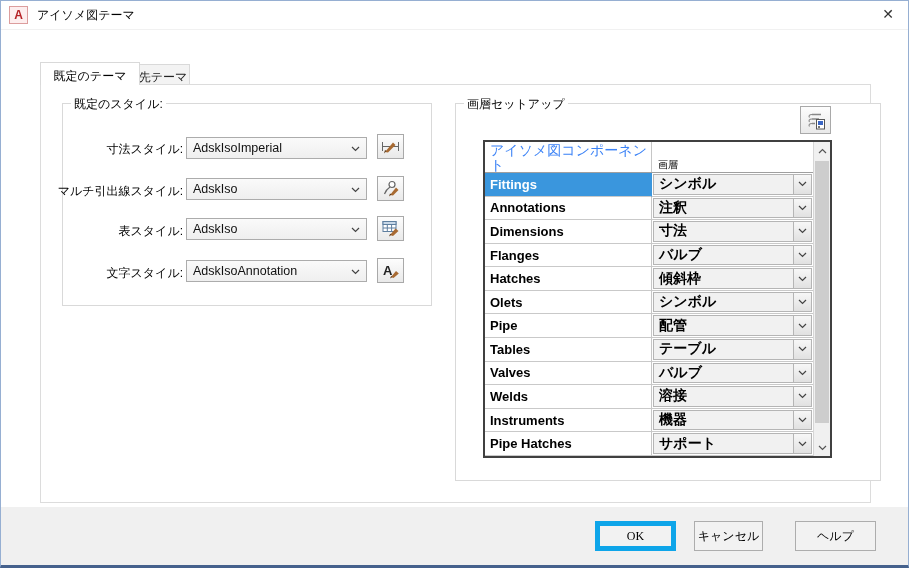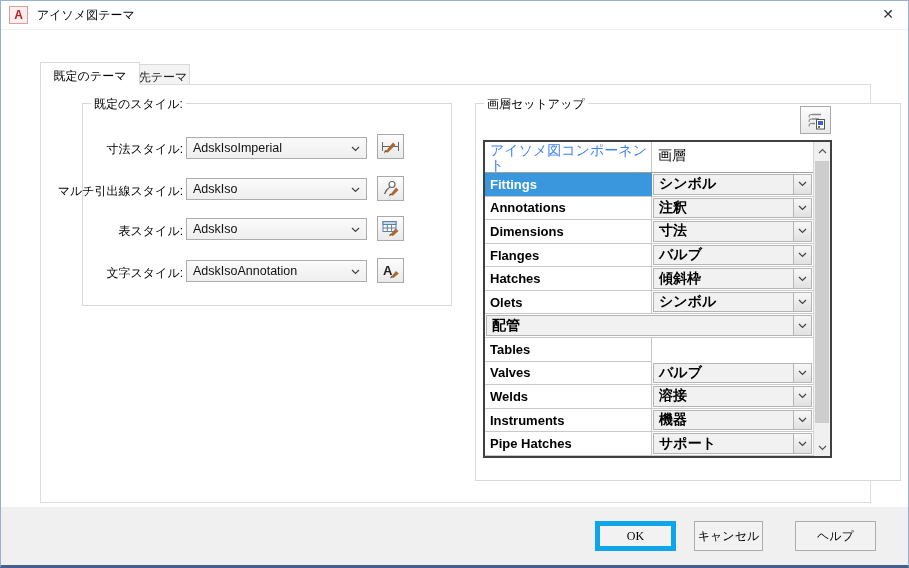--- a/index.html
+++ b/index.html
@@ -19,21 +19,21 @@
     align-items:center;justify-content:center;font-size:14px;color:#333;cursor:pointer;}
   
   .tab{position:absolute;box-sizing:border-box;font-size:12px;text-align:center;cursor:pointer;}
   .tab-active{left:39px;top:61px;width:100px;height:23px;background:#fff;border:1px solid #d9d9d9;
     border-bottom:none;z-index:3;padding-top:5px;}
   .tab-inactive{left:123px;top:63px;width:66px;height:21px;background:#f3f3f3;border:1px solid #d9d9d9;
     border-bottom:none;z-index:1;padding-top:4px;color:#222;}
   .tab-frame{position:absolute;left:39px;top:83px;width:829px;height:417px;
     border:1px solid #dcdcdc;background:#fff;z-index:2;}
   
-  .group{position:absolute;border:1px solid #d9d9d9;z-index:4;background:#fff;margin-left:20px;}
+  .group{position:absolute;border:1px solid #d9d9d9;z-index:4;background:#fff;}
   .group-label{position:absolute;top:-8px;left:8px;background:#fff;padding:0 3px;font-size:12px;color:#000;}
   .group-styles{left:61px;top:102px;width:368px;height:201px;}
   .group-layers{left:454px;top:102px;width:424px;height:376px;}
   
   .fld-label{position:absolute;left:40px;width:142px;text-align:right;font-size:12px;color:#000;z-index:5;}
   .combo{position:absolute;left:185px;width:181px;height:22px;box-sizing:border-box;z-index:5;
     background:linear-gradient(#fafafa,#efefef);border:1px solid #acacac;
     font-size:12.5px;color:#111;display:flex;align-items:center;padding:0 22px 0 6px;cursor:pointer;}
   .combo .chev{position:absolute;right:6px;top:8px;line-height:0;}
   .icon-btn{position:absolute;left:376px;width:27px;height:25px;box-sizing:border-box;z-index:5;
@@ -41,21 +41,21 @@
     display:flex;align-items:center;justify-content:center;cursor:pointer;}
   
   .setup-btn{position:absolute;left:799px;top:105px;width:31px;height:28px;box-sizing:border-box;z-index:5;
     background:linear-gradient(#fdfdfd,#e9e9e9);border:1px solid #a9a9a9;
     display:flex;align-items:center;justify-content:center;cursor:pointer;}
   .layer-table{position:absolute;left:482px;top:139px;width:349px;height:318px;box-sizing:border-box;
     border:2px solid #404040;background:#fff;z-index:5;overflow:hidden;}
   .thead{display:flex;height:31px;margin-right:17px;border-bottom:1px solid #9f9f9f;box-sizing:border-box;}
   .th1{width:167px;box-sizing:border-box;border-right:1px solid #c6c6c6;
     padding:1px 4px 0 5px;font-size:14px;line-height:15px;word-break:break-all;color:#3b82f6;}
-  .th2{flex:1;box-sizing:border-box;padding:5px 0 0 6px;font-size:14px;color:#000;}
+  .th2{flex:1;box-sizing:border-box;padding:16px 0 0 6px;font-size:10px;color:#000;}
   .tbody{position:absolute;left:0;top:31px;right:17px;bottom:0;display:flex;flex-direction:column;font-weight:bold;}
   .trow{flex:1;display:flex;min-height:0;}
   .td1{width:167px;box-sizing:border-box;border-right:1px solid #c6c6c6;border-bottom:1px solid #c9c9c9;
     font-size:13px;display:flex;align-items:center;padding-left:5px;color:#000;background:#fff;}
   .trow.selected .td1{background:#3a96dd;color:#fff;border-right-color:#3a96dd;}
   .td2{flex:1;position:relative;box-sizing:border-box;border-bottom:1px solid #c9c9c9;background:#fff;}
   .cell-combo{position:absolute;left:1px;right:1px;top:1px;bottom:1px;background:#f1f1f1;
     border:1px solid #b5b5b5;font-size:14px;color:#000;display:flex;align-items:center;
     padding-left:5px;cursor:pointer;overflow:hidden;}
   .abox{position:absolute;right:0;top:0;bottom:0;width:17px;border-left:1px solid #b5b5b5;
@@ -265,33 +265,44 @@
               <span>シンボル</span>
               <span class="abox">
                 <svg width="9" height="6" viewBox="0 0 9 6">
                   <path d="M1 1 L4.5 4.5 L8 1" stroke="#444" stroke-width="1.2" fill="none"></path>
                 </svg>
               </span>
             </div>
           </div>
         </div>
         <div class="trow">
+          <div class="td1">Pipe</div>
           <div class="td2">
             <div class="cell-combo">
               <span>配管</span>
               <span class="abox">
                 <svg width="9" height="6" viewBox="0 0 9 6">
                   <path d="M1 1 L4.5 4.5 L8 1" stroke="#444" stroke-width="1.2" fill="none"></path>
                 </svg>
               </span>
             </div>
           </div>
         </div>
         <div class="trow">
           <div class="td1">Tables</div>
+          <div class="td2">
+            <div class="cell-combo">
+              <span>テーブル</span>
+              <span class="abox">
+                <svg width="9" height="6" viewBox="0 0 9 6">
+                  <path d="M1 1 L4.5 4.5 L8 1" stroke="#444" stroke-width="1.2" fill="none"></path>
+                </svg>
+              </span>
+            </div>
+          </div>
         </div>
         <div class="trow">
           <div class="td1">Valves</div>
           <div class="td2">
             <div class="cell-combo">
               <span>バルブ</span>
               <span class="abox">
                 <svg width="9" height="6" viewBox="0 0 9 6">
                   <path d="M1 1 L4.5 4.5 L8 1" stroke="#444" stroke-width="1.2" fill="none"></path>
                 </svg>

